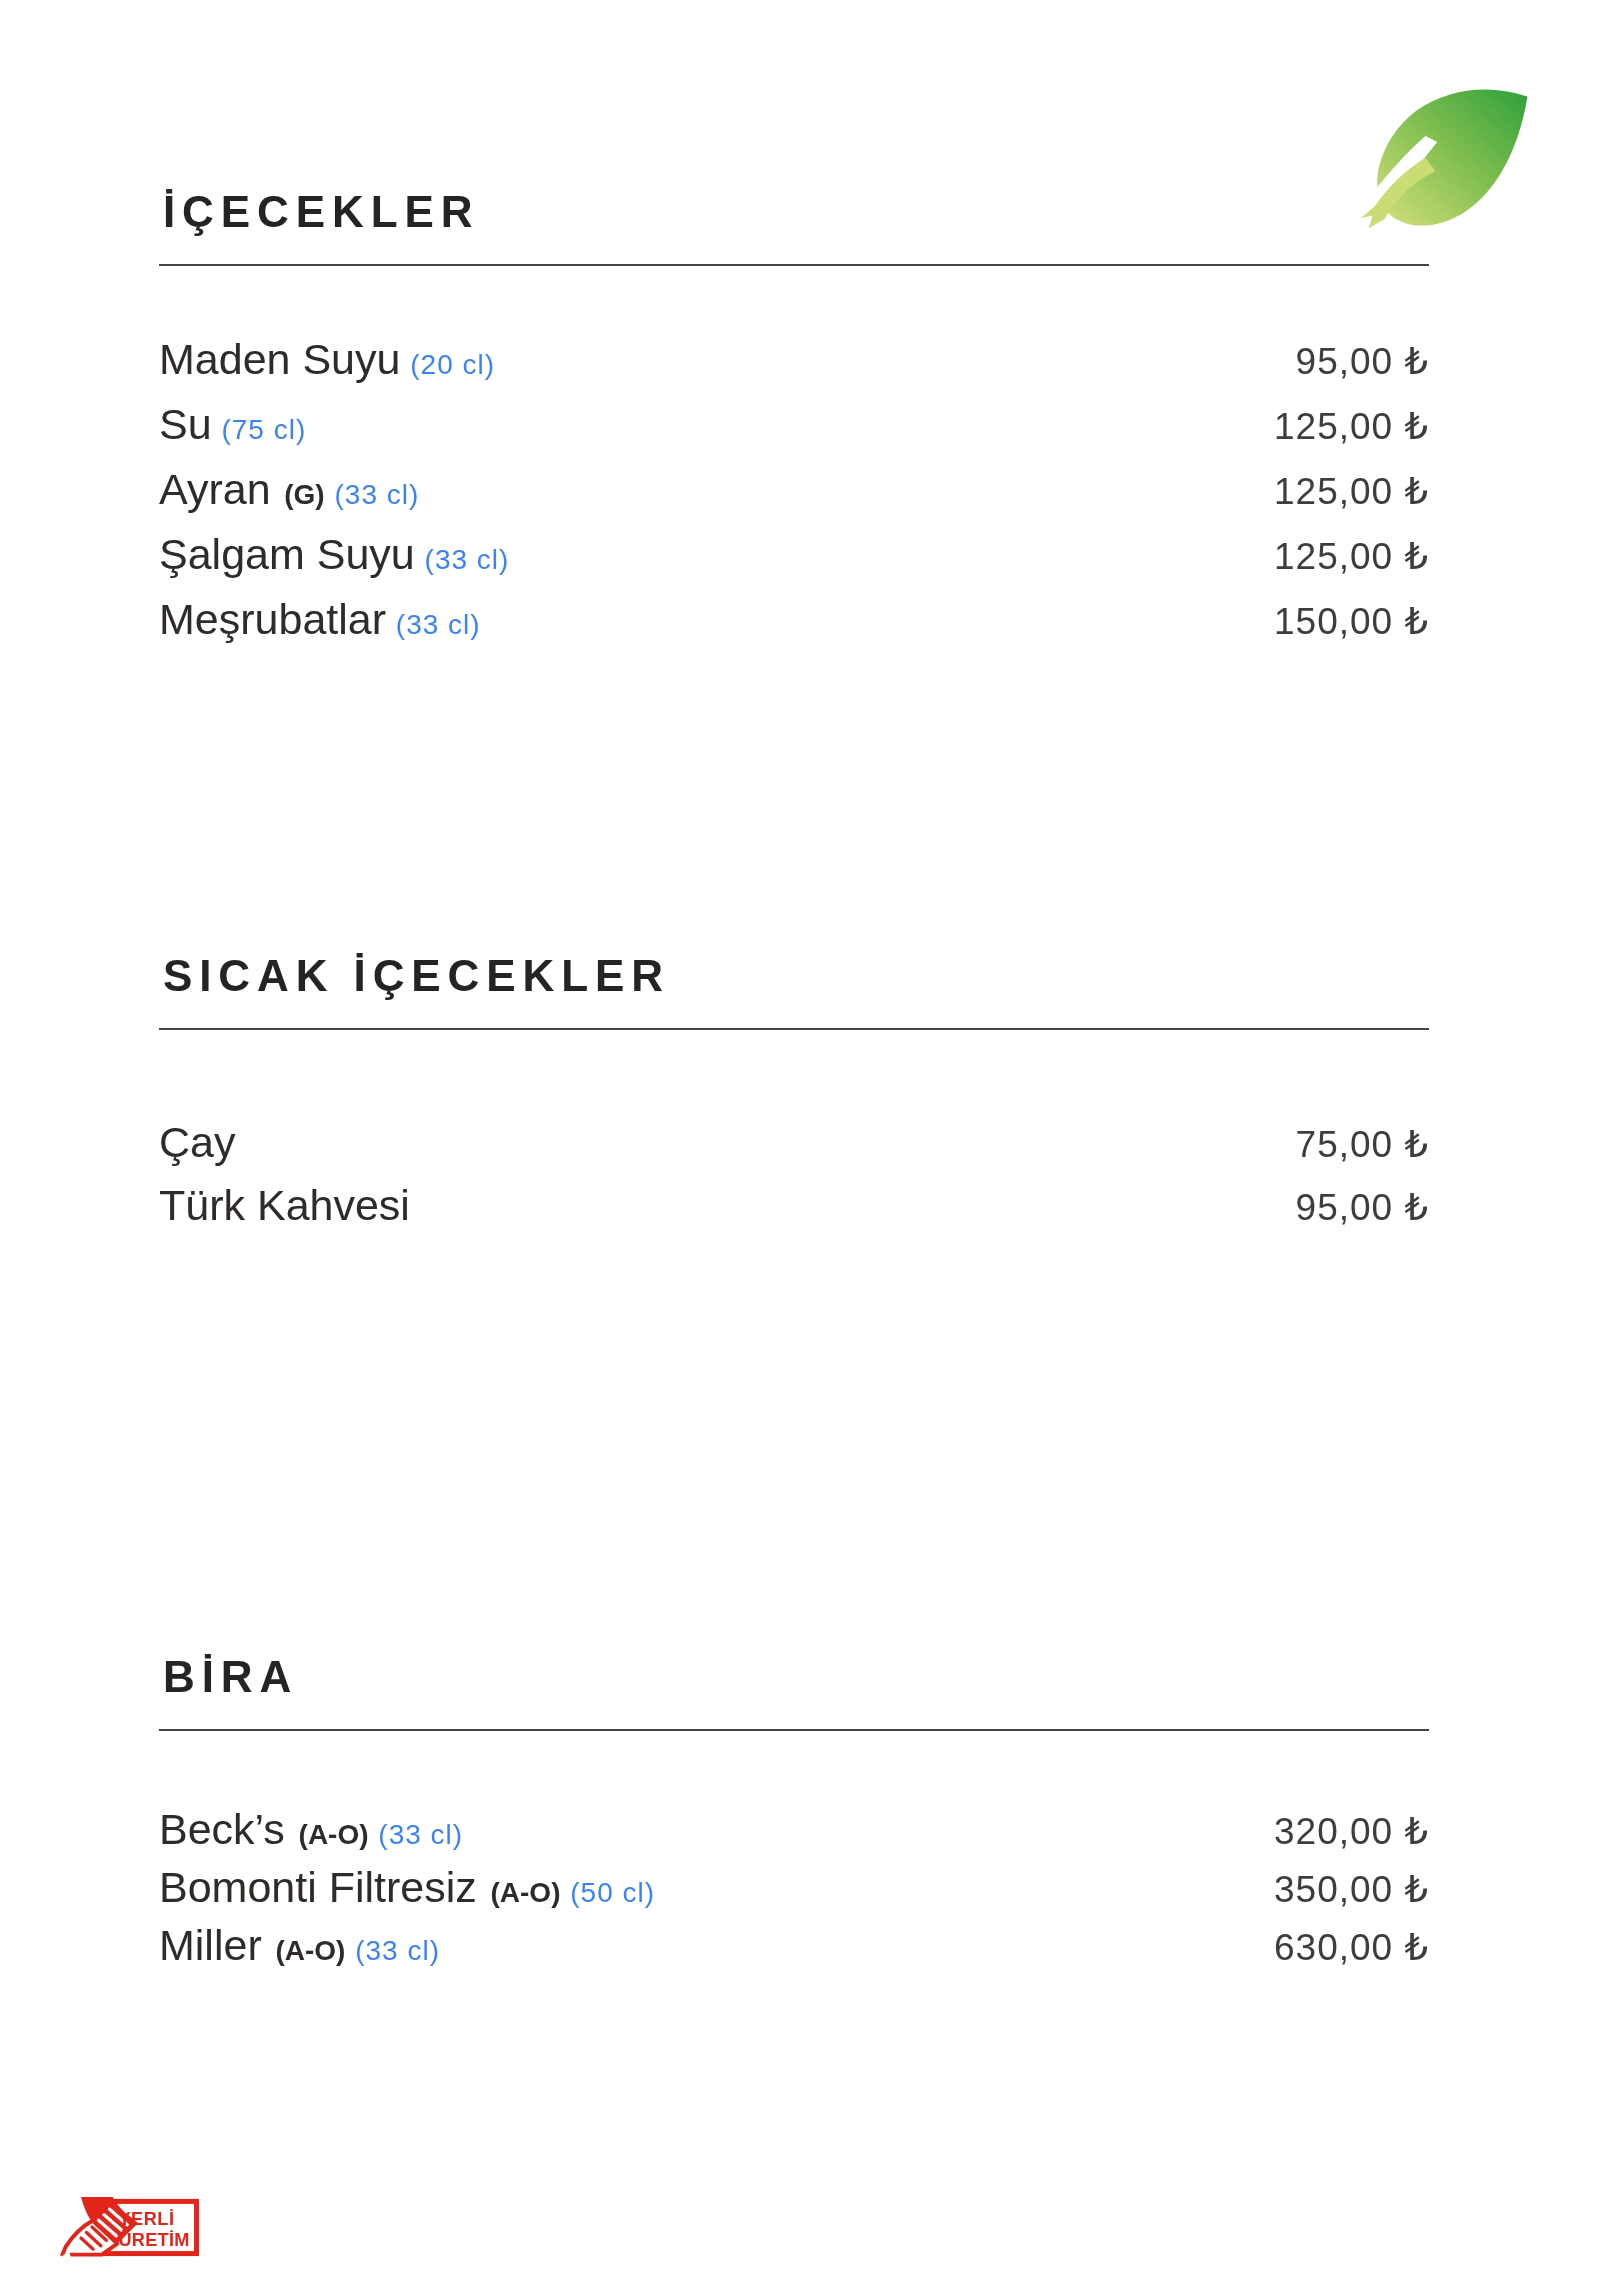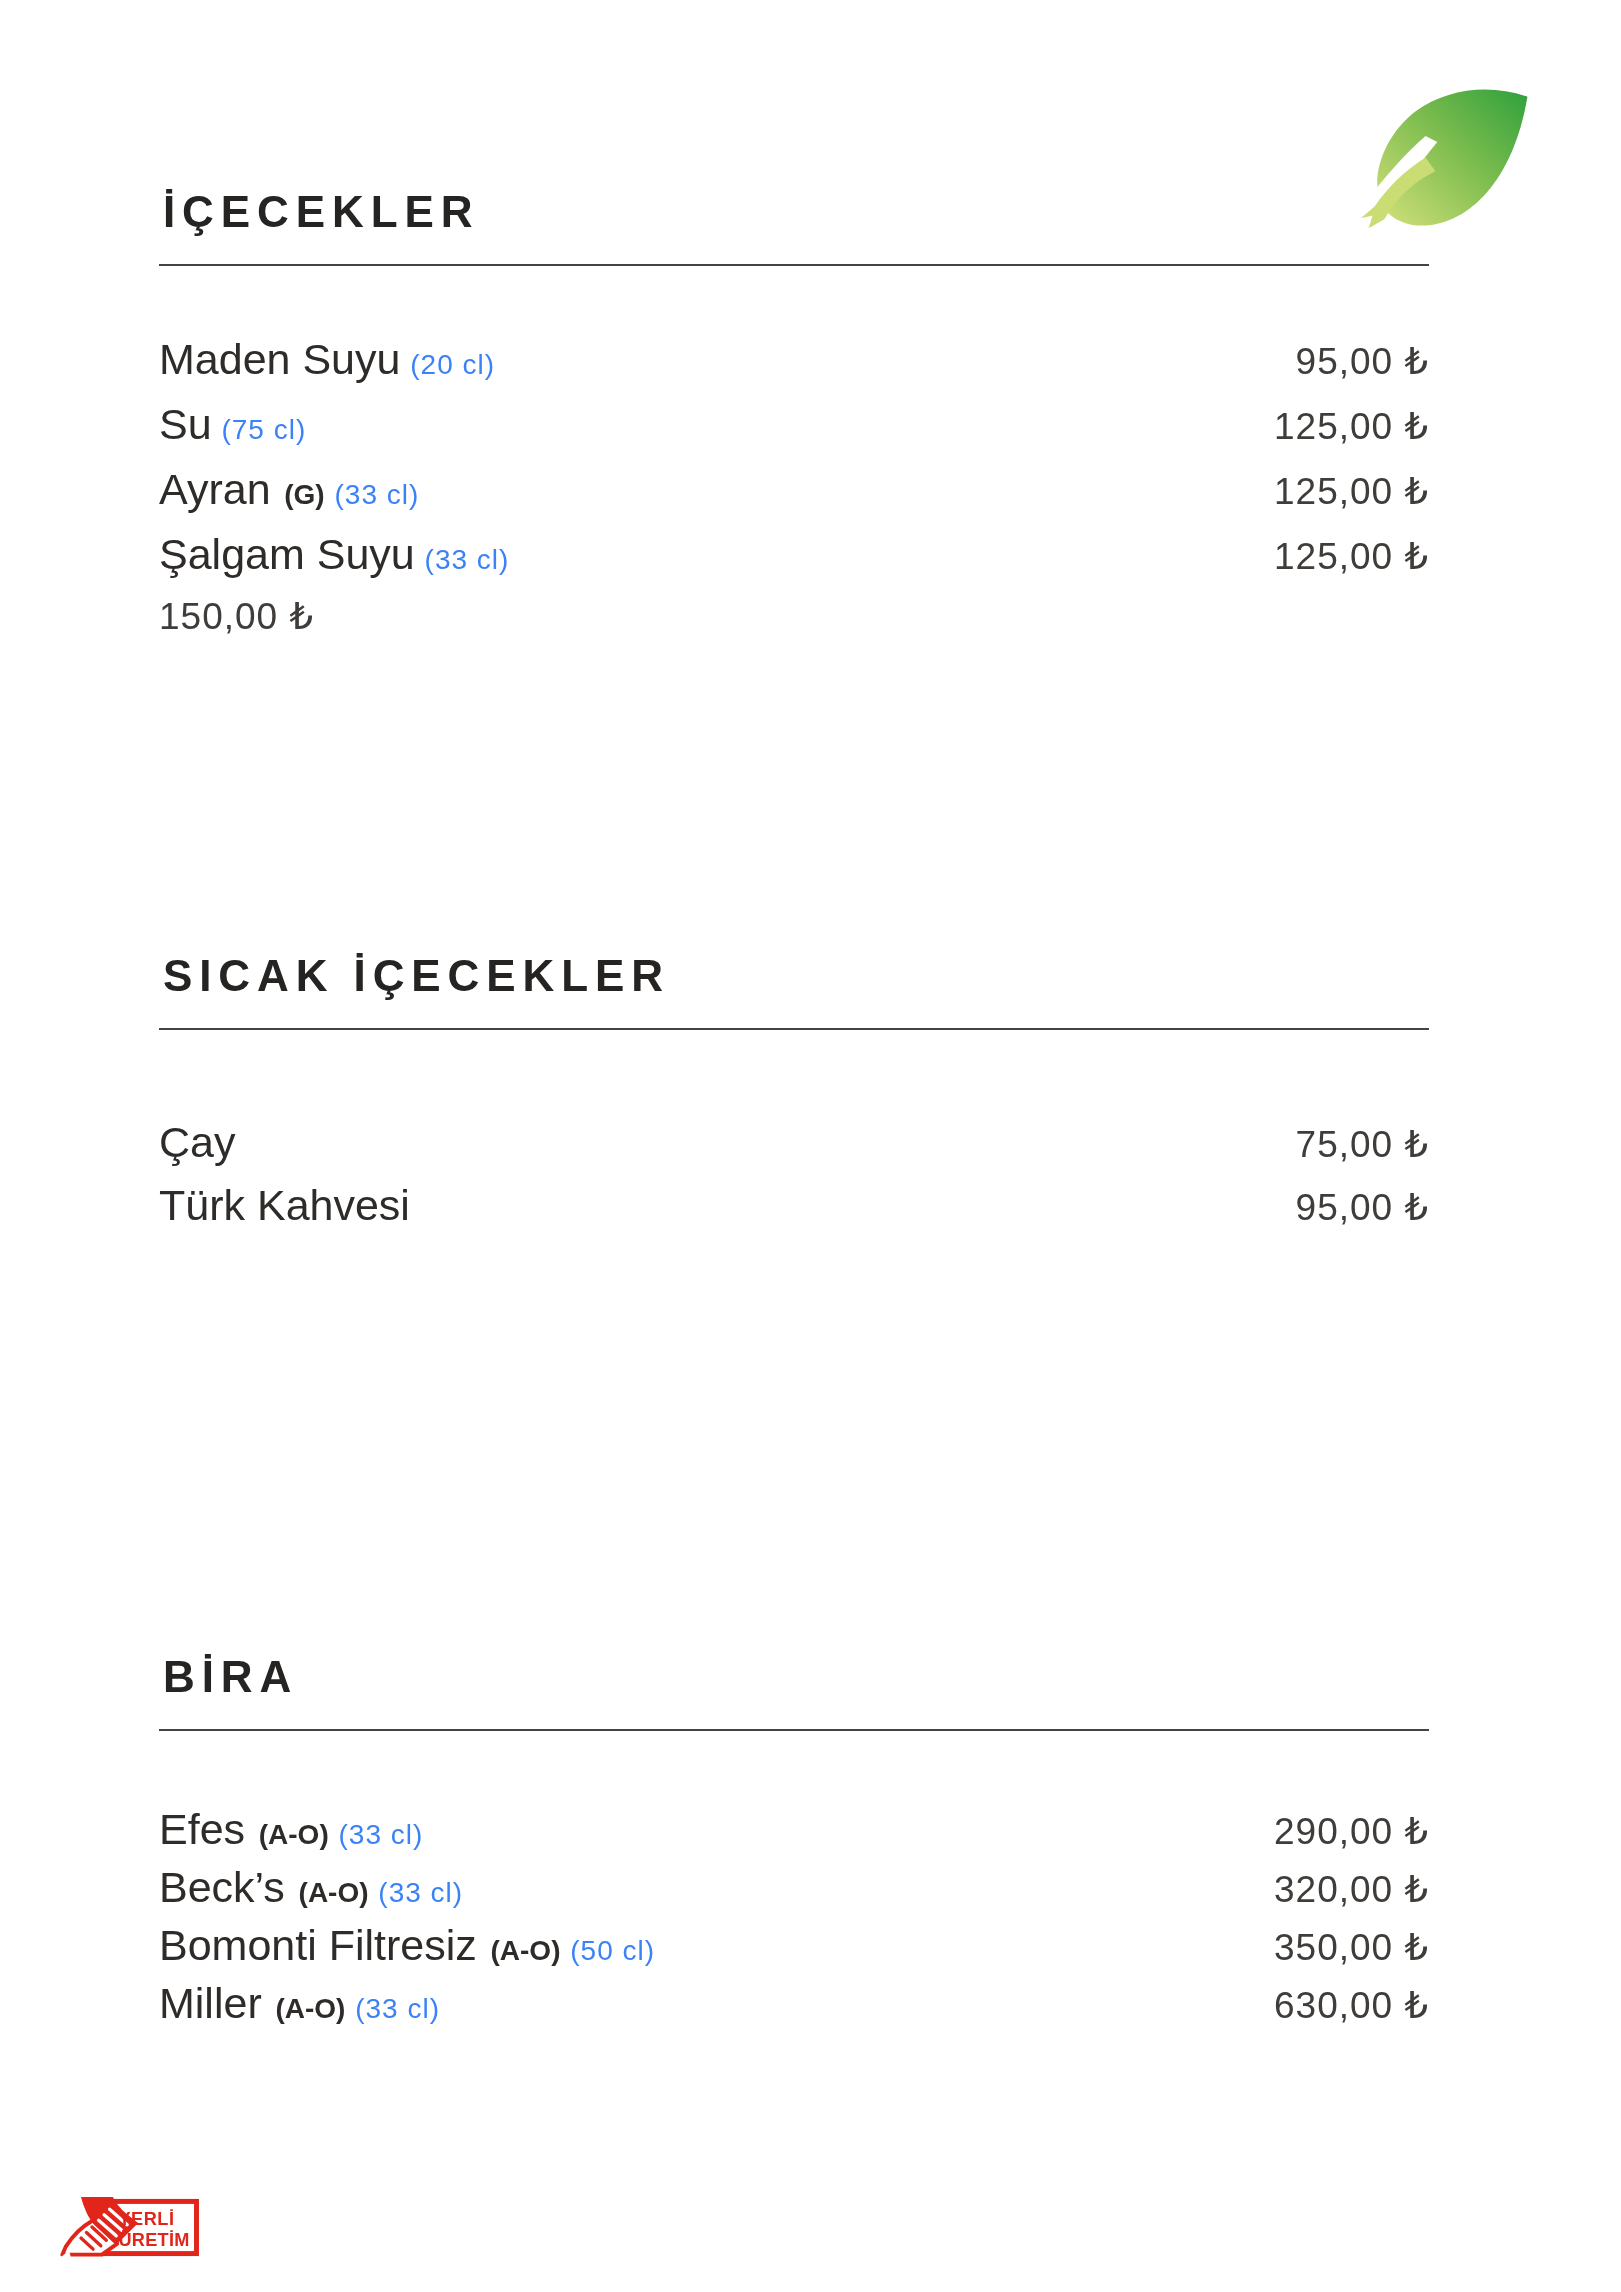--- a/index.html
+++ b/index.html
@@ -72,20 +72,21 @@
         </div>
         <div class="row">
           <span class="left"><span class="name">Ayran</span><span class="tag">(G)</span><span class="size">(33 cl)</span></span>
           <span class="price">125,00 ₺</span>
         </div>
         <div class="row">
           <span class="left"><span class="name">Şalgam Suyu</span><span class="size">(33 cl)</span></span>
           <span class="price">125,00 ₺</span>
         </div>
         <div class="row">
+          <span class="left"><span class="name">Meşrubatlar</span><span class="size">(33 cl)</span></span>
           <span class="price">150,00 ₺</span>
         </div>
       </div>
   </section>
 
   <section class="menu-section sec-2">
     <h2 class="section-title">SICAK İÇECEKLER</h2>
     <div class="rule"></div>
     <div class="items">
         <div class="row">
@@ -96,24 +97,20 @@
           <span class="left"><span class="name">Türk Kahvesi</span></span>
           <span class="price">95,00 ₺</span>
         </div>
       </div>
   </section>
 
   <section class="menu-section sec-3">
     <h2 class="section-title">BİRA</h2>
     <div class="rule"></div>
     <div class="items">
-        <div class="row">
-          <span class="left"><span class="name">Efes</span><span class="tag">(A-O)</span><span class="size">(33 cl)</span></span>
-          <span class="price">290,00 ₺</span>
-        </div>
         <div class="row">
           <span class="left"><span class="name">Beck’s</span><span class="tag">(A-O)</span><span class="size">(33 cl)</span></span>
           <span class="price">320,00 ₺</span>
         </div>
         <div class="row">
           <span class="left"><span class="name">Bomonti Filtresiz</span><span class="tag">(A-O)</span><span class="size">(50 cl)</span></span>
           <span class="price">350,00 ₺</span>
         </div>
         <div class="row">
           <span class="left"><span class="name">Miller</span><span class="tag">(A-O)</span><span class="size">(33 cl)</span></span>

